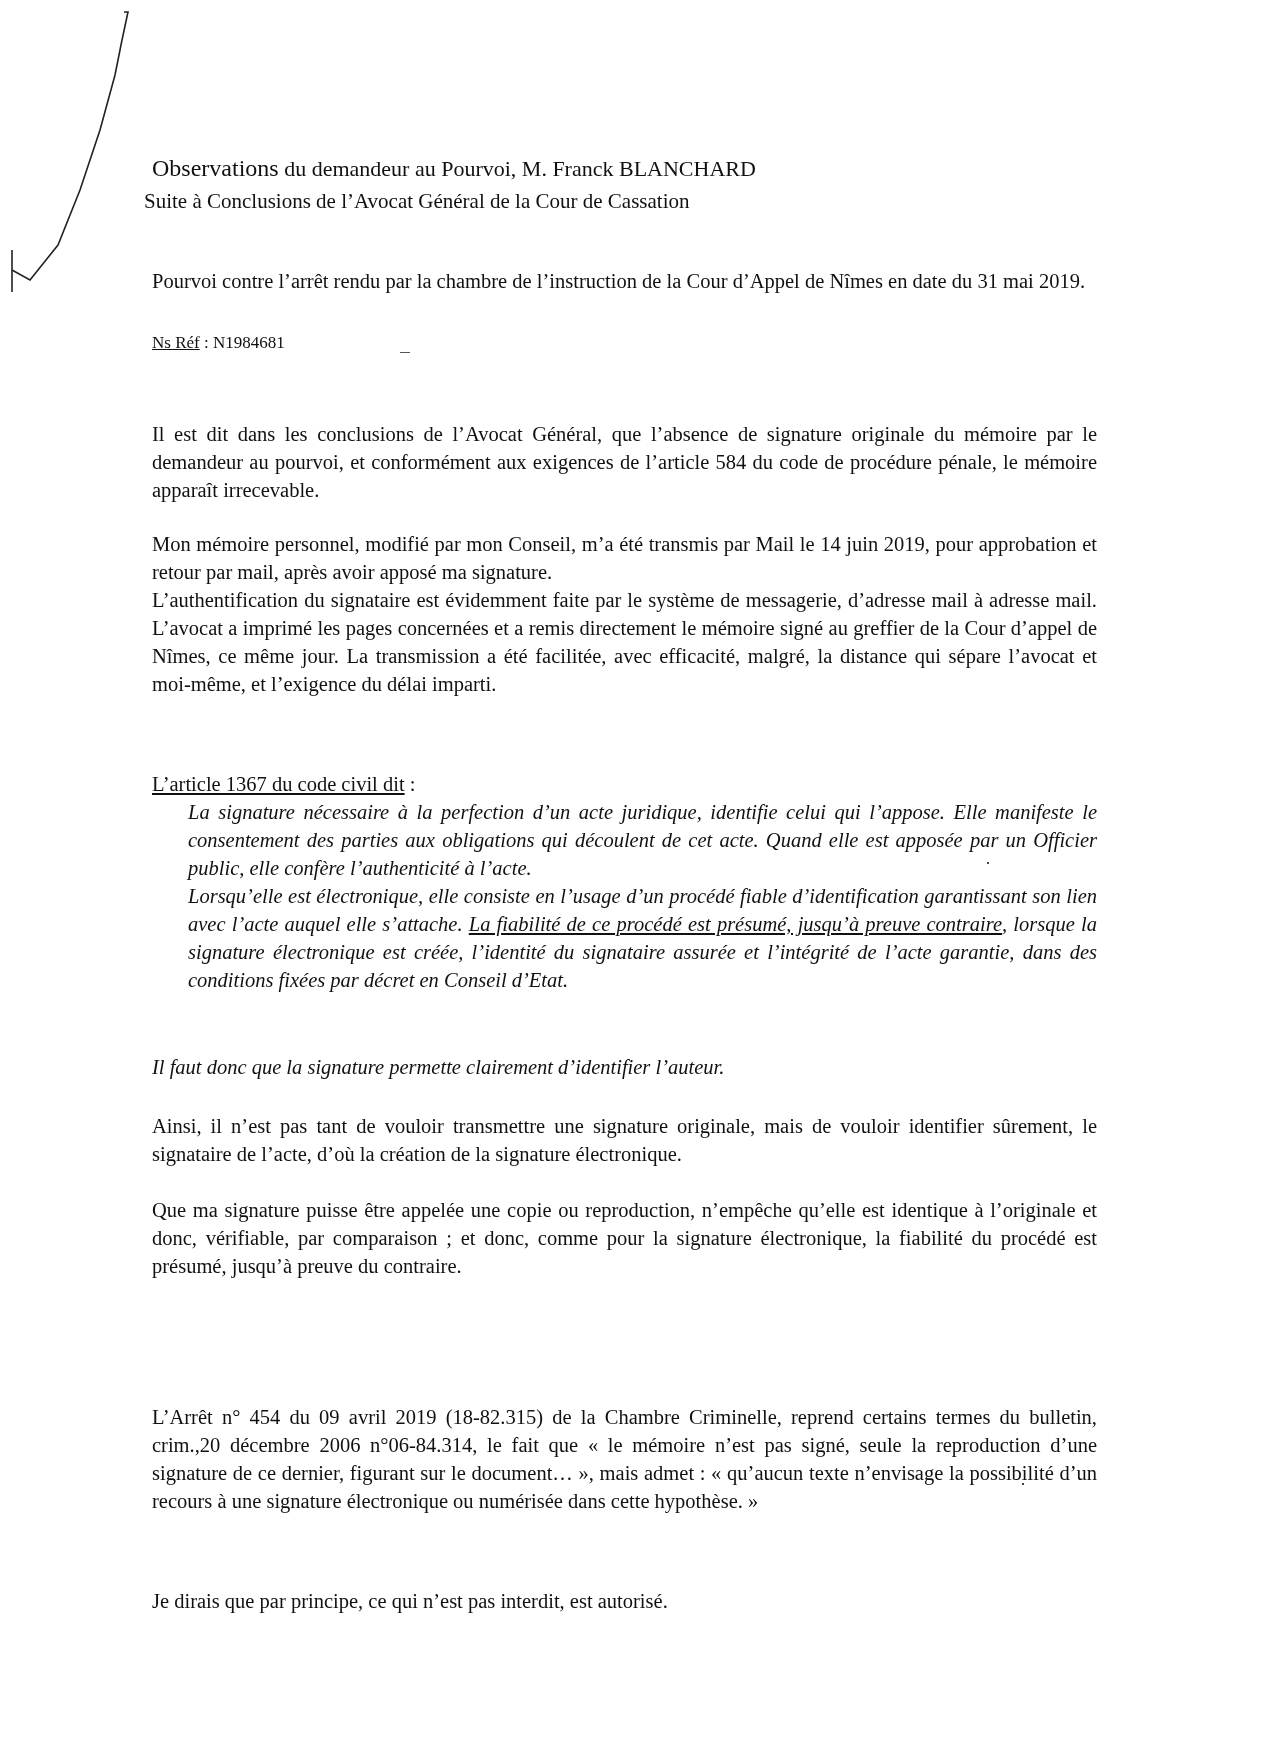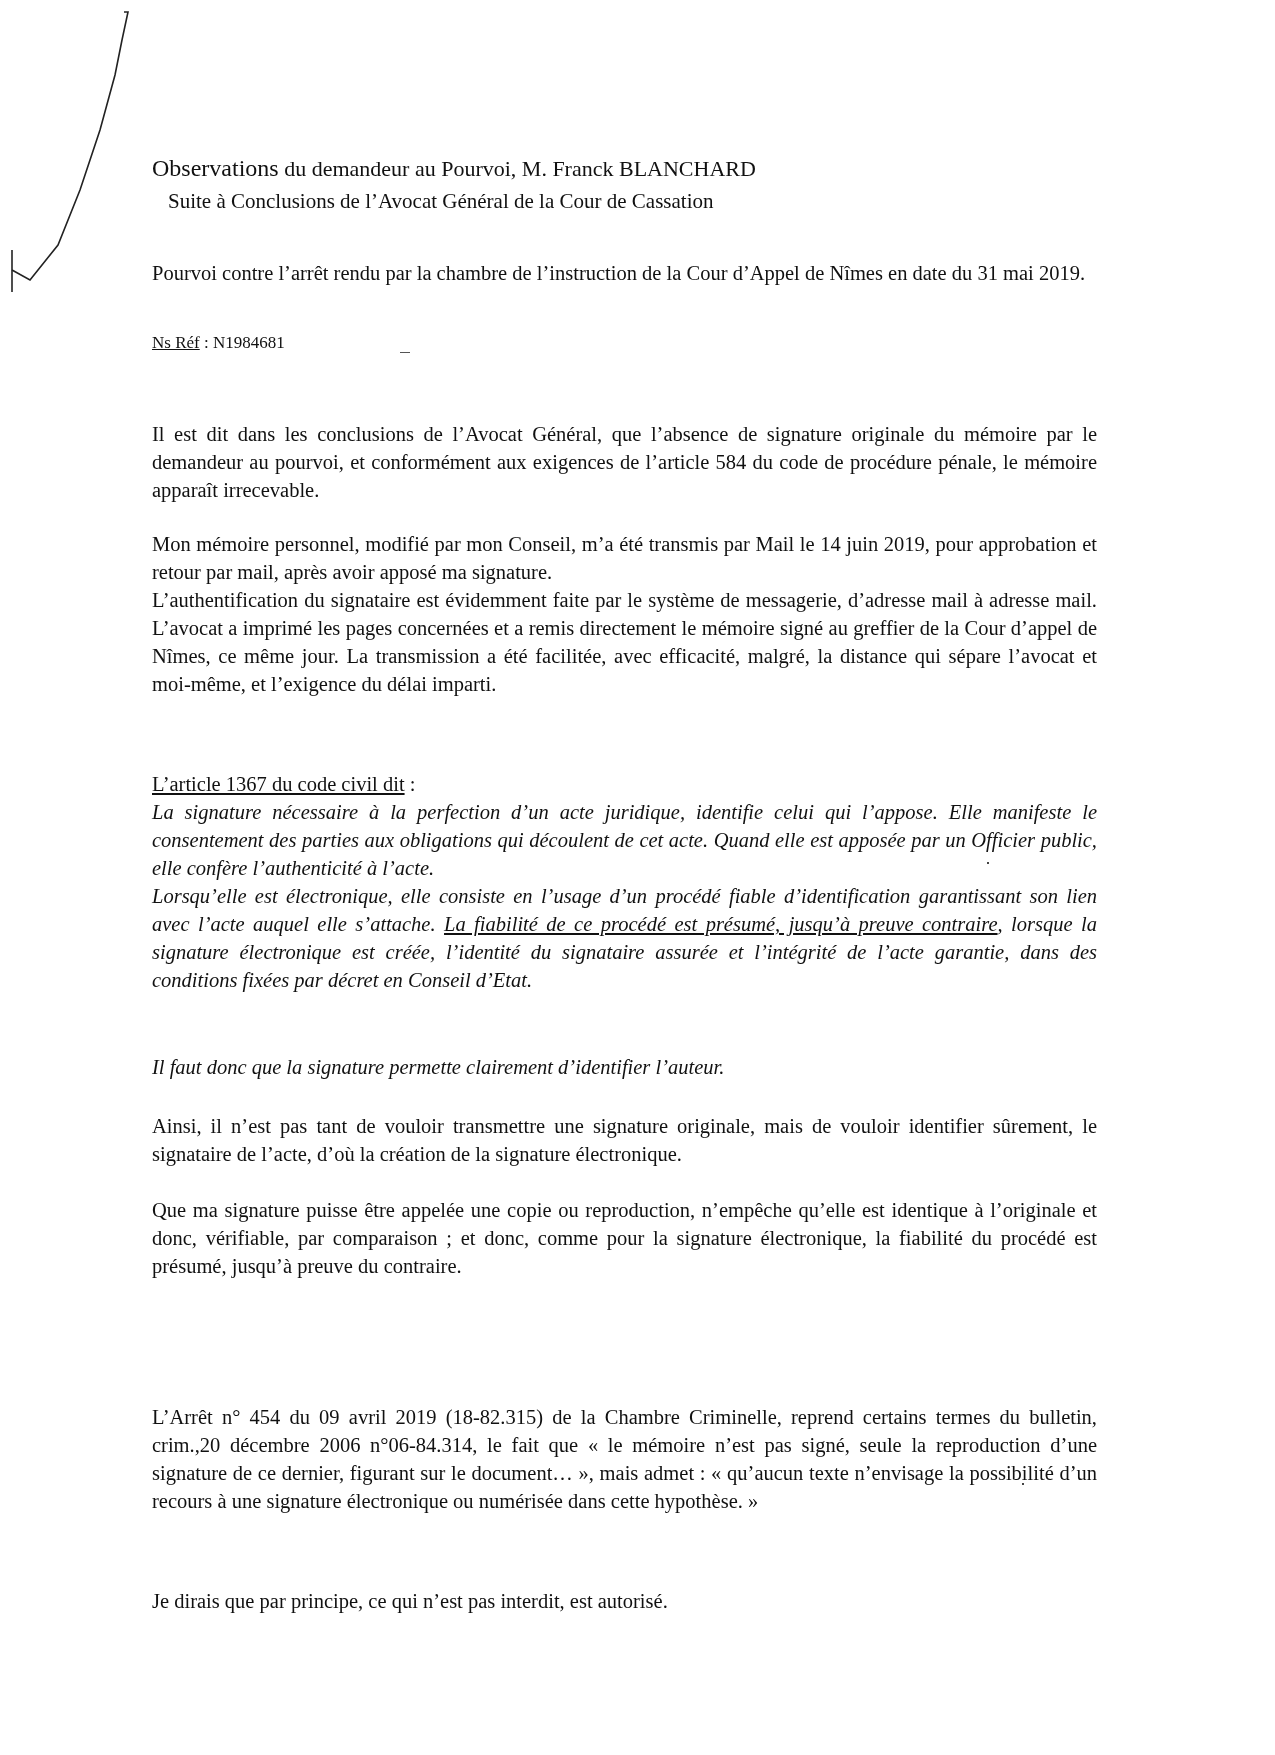--- a/index.html
+++ b/index.html
@@ -3,28 +3,28 @@
 <meta charset="utf-8">
 <style>
   html, body { margin: 0; padding: 0; background: #ffffff; }
   body { width: 1275px; height: 1755px; position: relative; overflow: hidden;
          font-family: "Liberation Serif", "DejaVu Serif", serif; color: #111; }
   .page { position: absolute; left: 0; top: 0; width: 1108px; height: 1755px; background: #fff; }
   .mark { position: absolute; left: 0; top: 0; width: 140px; height: 300px; }
   .block { position: absolute; left: 152px; width: 945px; font-size: 20.5px; line-height: 28px; }
   .title1 { position: absolute; left: 152px; top: 155px; font-size: 22px; white-space: nowrap; }
   .title1 .big { font-size: 24px; }
-  .title2 { position: absolute; left: 168px; top: 189px; font-size: 21px; white-space: nowrap; }
-  .pourvoi { top: 259px; }
+  .title2 { position: absolute; left: 144px; top: 189px; font-size: 21px; white-space: nowrap; }
+  .pourvoi { top: 267px; }
   .ref { position: absolute; left: 152px; top: 333px; font-size: 17px; white-space: nowrap; }
   .ref-dash { position: absolute; left: 400px; top: 352px; width: 10px; border-top: 1px solid #555; }
   .u { text-decoration: underline; }
   .just { text-align: justify; text-align-last: left; }
   p { margin: 0; }
-  .i { font-style: italic; }
+  .i { font-style: italic; margin-left: 36px; }
   .p1 { top: 420px; }
   .p2 { top: 530px; }
   .p3 { top: 770px; }
   .p4 { top: 1053px; font-style: italic; }
   .p5 { top: 1112px; }
   .p6 { top: 1196px; }
   .p7 { top: 1403px; }
   .p8 { top: 1587px; }
   .dot { position: absolute; width: 2px; height: 2px; background: #444; }
 </style>

